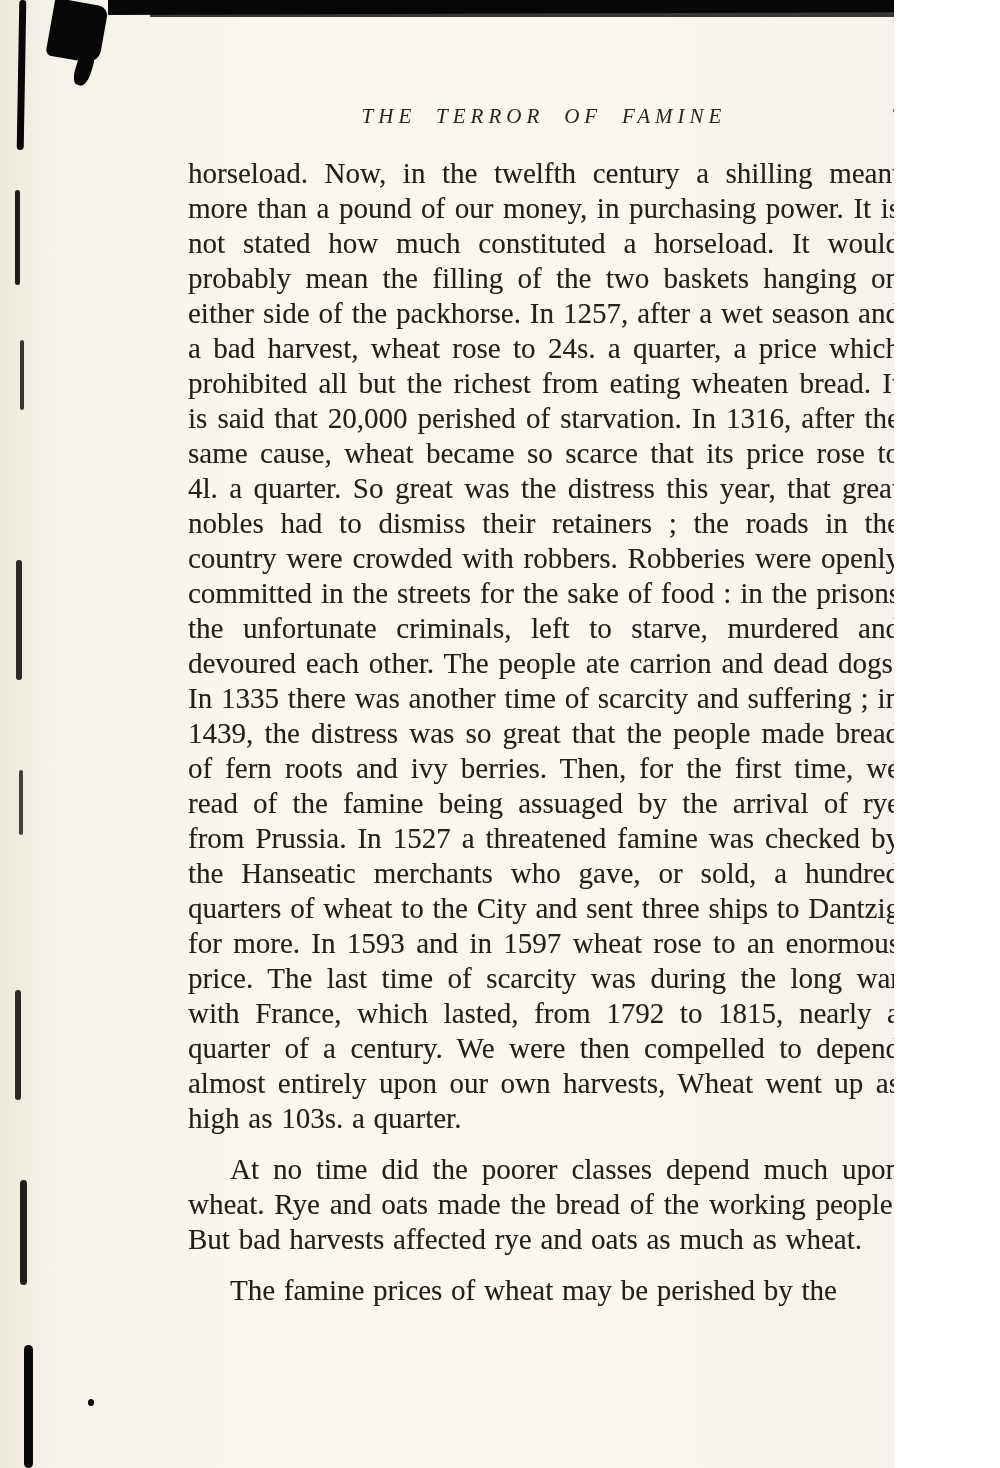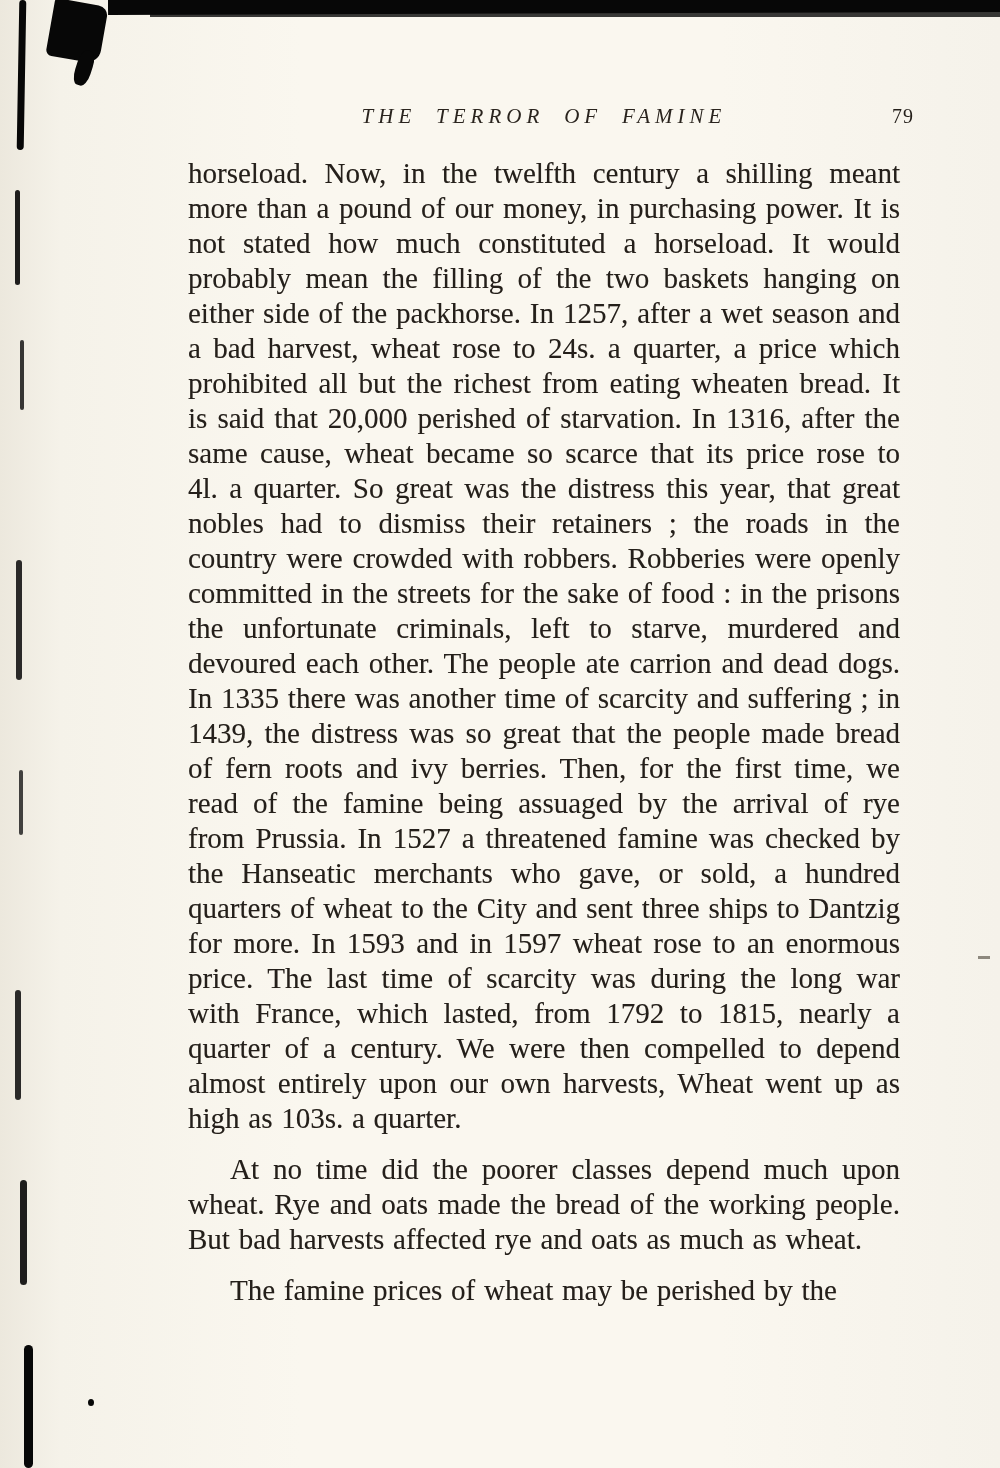--- a/index.html
+++ b/index.html
@@ -2,21 +2,21 @@
 <html><head>
 <meta charset="utf-8">
 <style>
   html, body {
     margin: 0;
     padding: 0;
     background: #ffffff;
   }
   .scan-page {
     position: relative;
-    width: 1000px;
+    width: 894px;
     height: 1468px;
     overflow: hidden;
     background: linear-gradient(90deg, #ece8dd 0%, #f5f2e9 6%, #faf7ef 30%, #faf7ef 72%, #f5f2ea 100%);
     font-family: "Liberation Serif", "DejaVu Serif", serif;
     color: #241f1a;
   }
   
   .art { position: absolute; background: #070707; }
   .art-top      { top: 0; left: 108px; width: 900px; height: 15px; transform: rotate(-0.2deg); transform-origin: left top; }
   .art-top2     { top: 12px; left: 150px; width: 850px; height: 5px; opacity: .8; }

